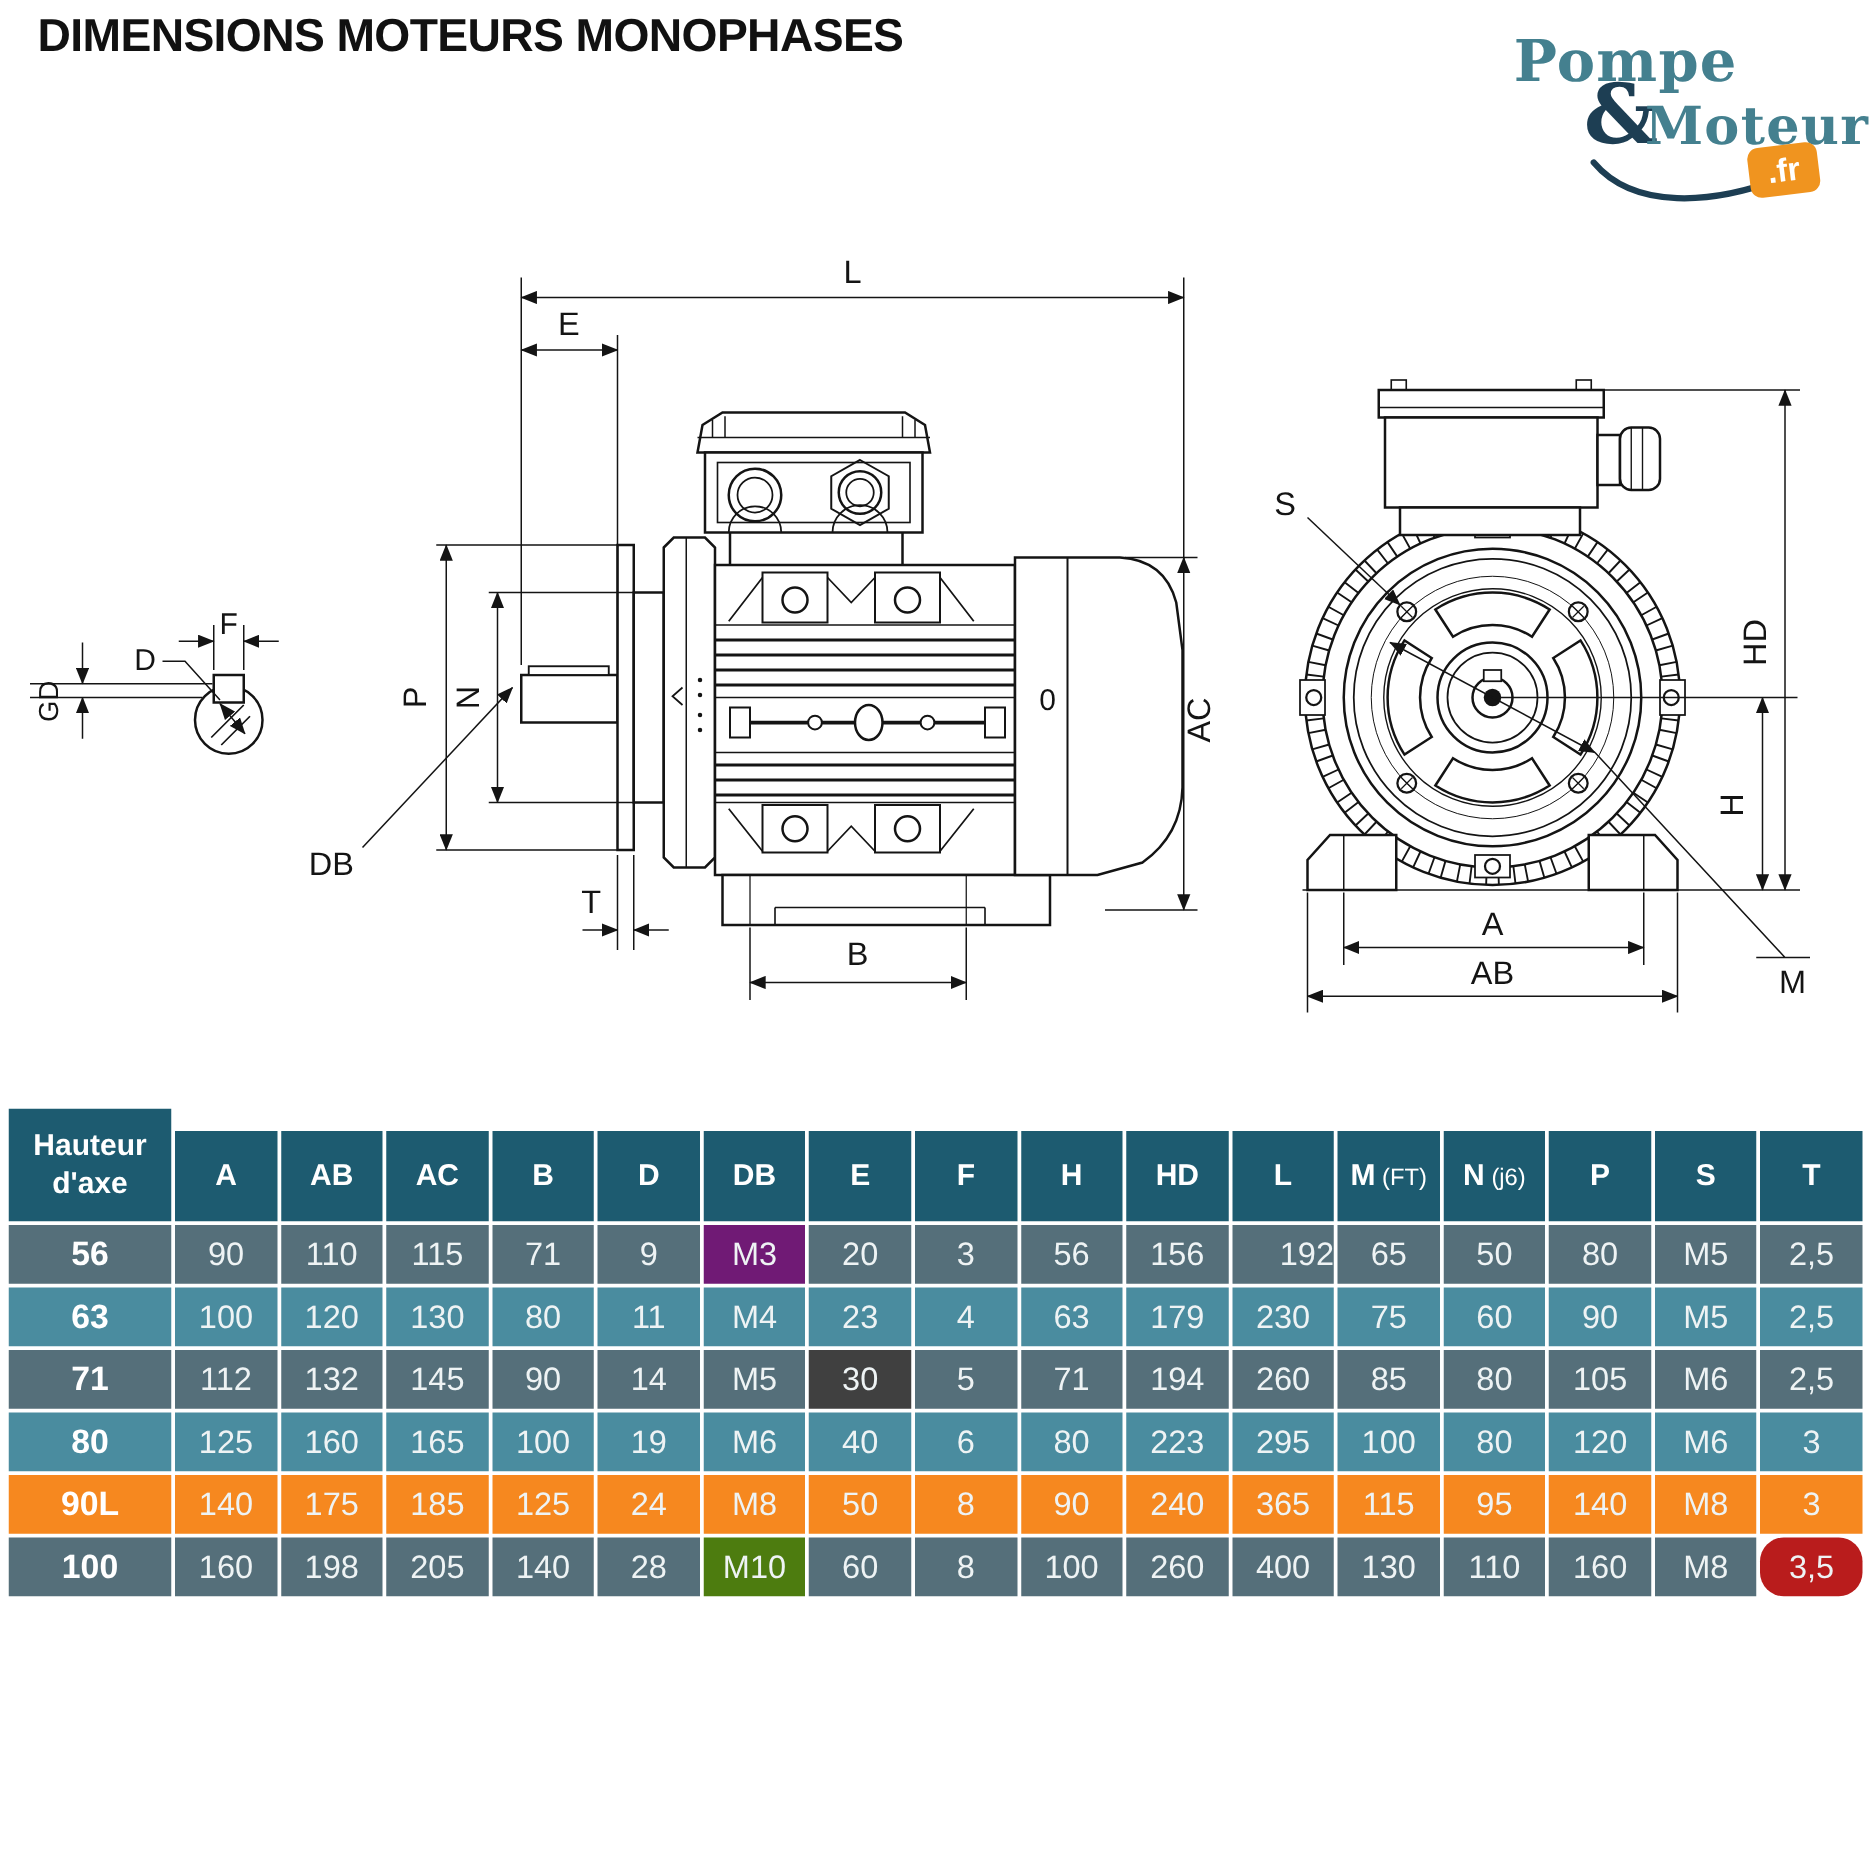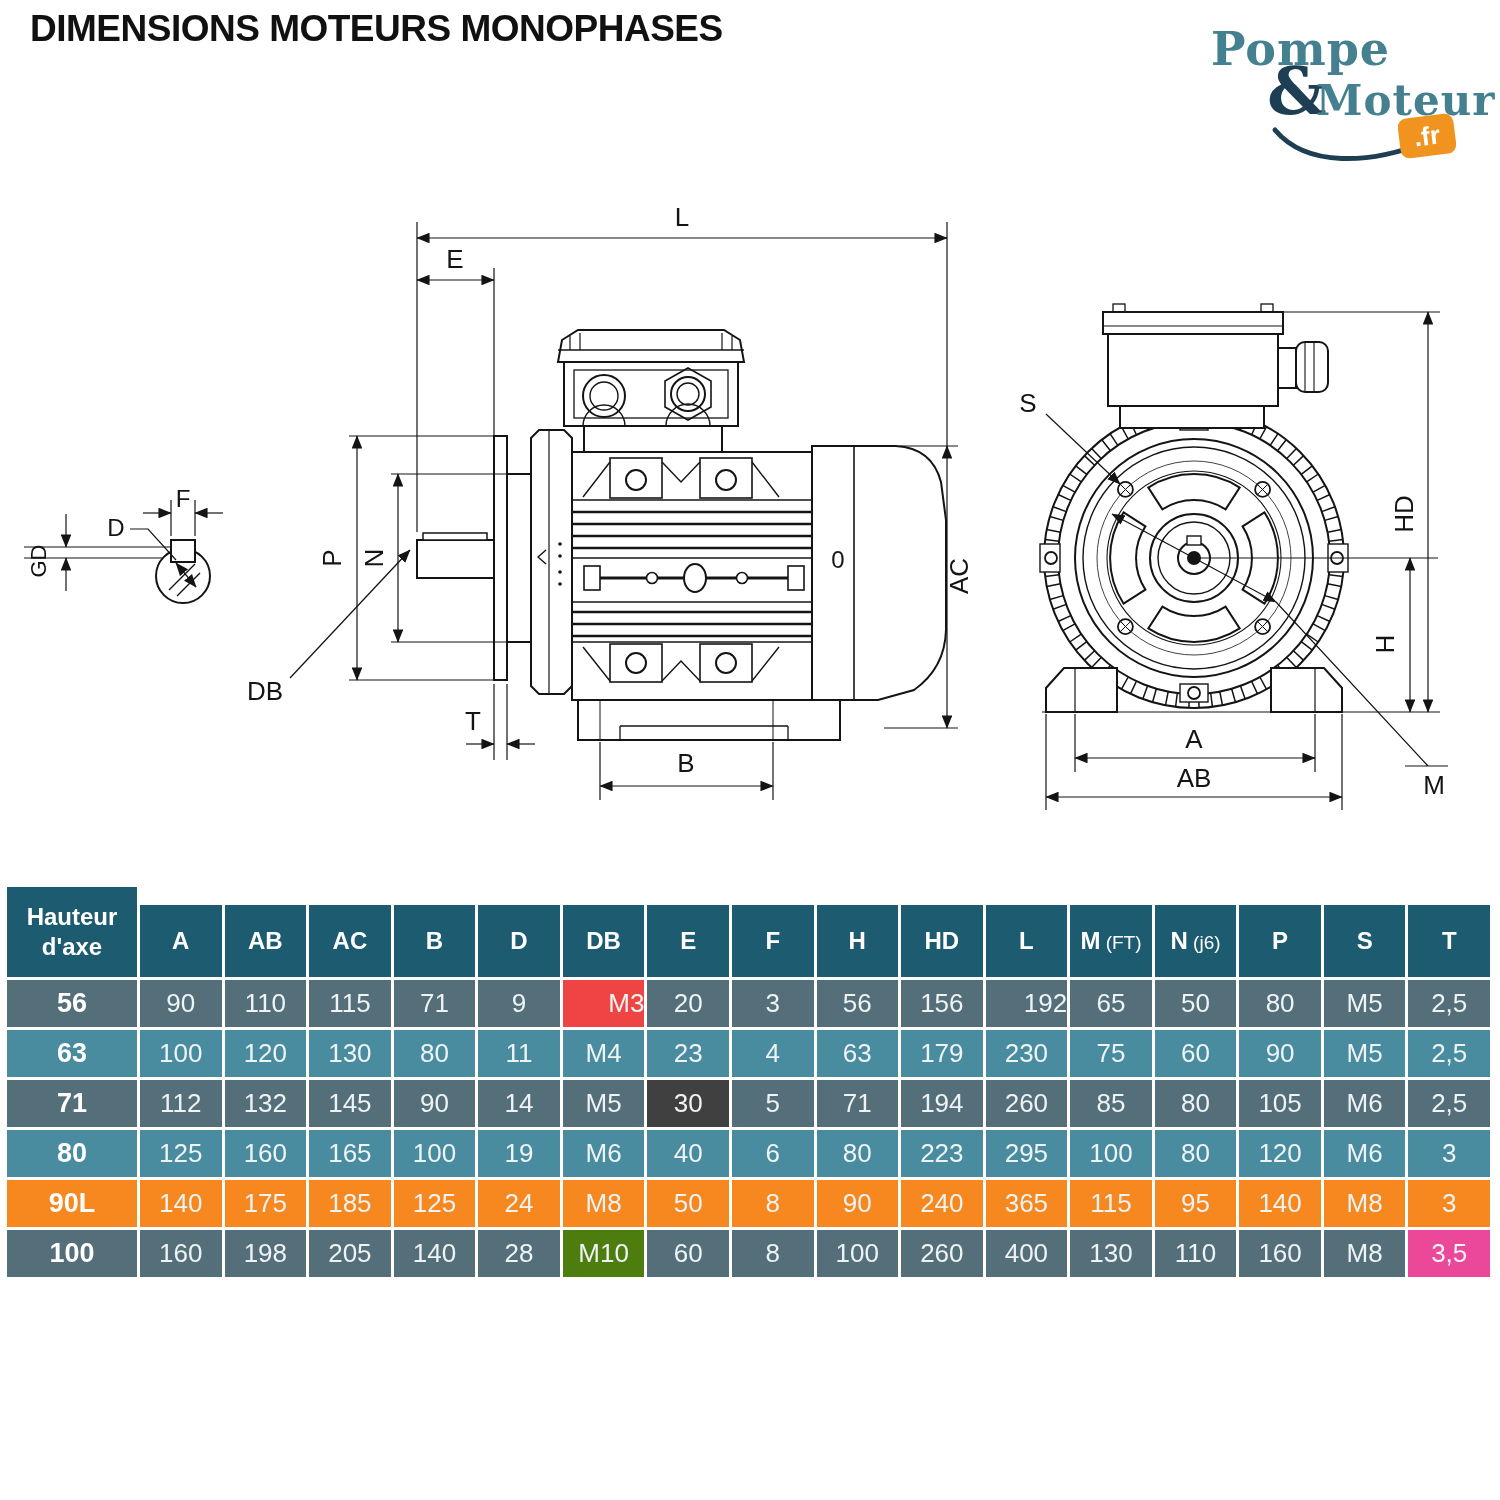--- a/index.html
+++ b/index.html
@@ -296,21 +296,21 @@
         </tr>
     </thead>
     <tbody id="dim-body">
         <tr>
           <td class="rowhead" style="background: rgb(85, 111, 122);">56</td>
           <td style="background: rgb(85, 111, 122);">90</td>
           <td style="background: rgb(85, 111, 122);">110</td>
           <td style="background: rgb(85, 111, 122);">115</td>
           <td style="background: rgb(85, 111, 122);">71</td>
           <td style="background: rgb(85, 111, 122);">9</td>
-          <td style="background: #ef4444; text-align: right;">M3</td>
+          <td style="background: #701a75;">M3</td>
           <td style="background: rgb(85, 111, 122);">20</td>
           <td style="background: rgb(85, 111, 122);">3</td>
           <td style="background: rgb(85, 111, 122);">56</td>
           <td style="background: rgb(85, 111, 122);">156</td>
           <td style="background: rgb(85, 111, 122); text-align: right;">192</td>
           <td style="background: rgb(85, 111, 122);">65</td>
           <td style="background: rgb(85, 111, 122);">50</td>
           <td style="background: rgb(85, 111, 122);">80</td>
           <td style="background: rgb(85, 111, 122);">M5</td>
           <td style="background: rgb(85, 111, 122);">2,5</td>
@@ -401,18 +401,18 @@
           <td style="background: #4d7c0f;">M10</td>
           <td style="background: rgb(85, 111, 122);">60</td>
           <td style="background: rgb(85, 111, 122);">8</td>
           <td style="background: rgb(85, 111, 122);">100</td>
           <td style="background: rgb(85, 111, 122);">260</td>
           <td style="background: rgb(85, 111, 122);">400</td>
           <td style="background: rgb(85, 111, 122);">130</td>
           <td style="background: rgb(85, 111, 122);">110</td>
           <td style="background: rgb(85, 111, 122);">160</td>
           <td style="background: rgb(85, 111, 122);">M8</td>
-          <td style="background: #ec4899;">3,5</td>
+          <td style="background: #b91c1c; border-radius: 19px;">3,5</td>
         </tr>
       </tbody>
   </table>
 
 </div>
 
 </body></html>

